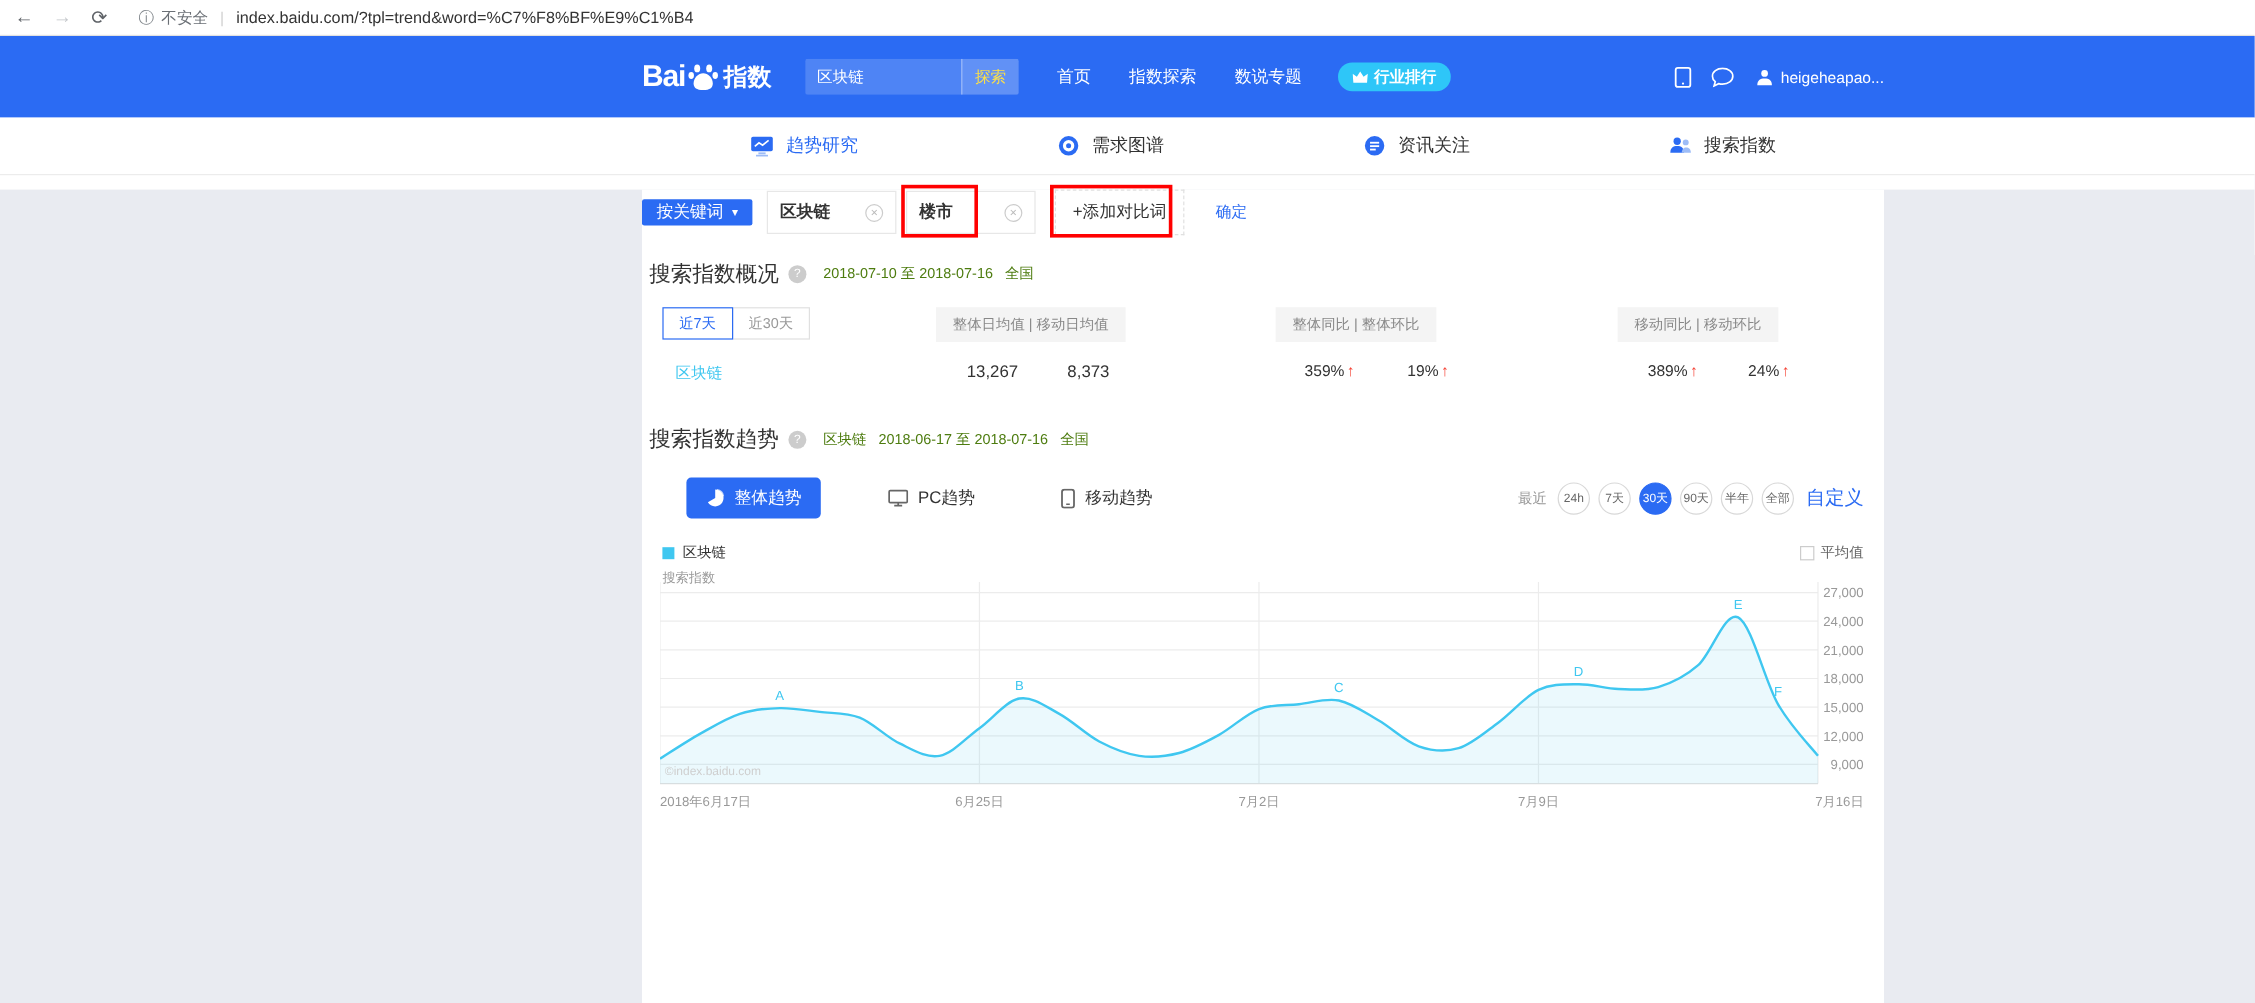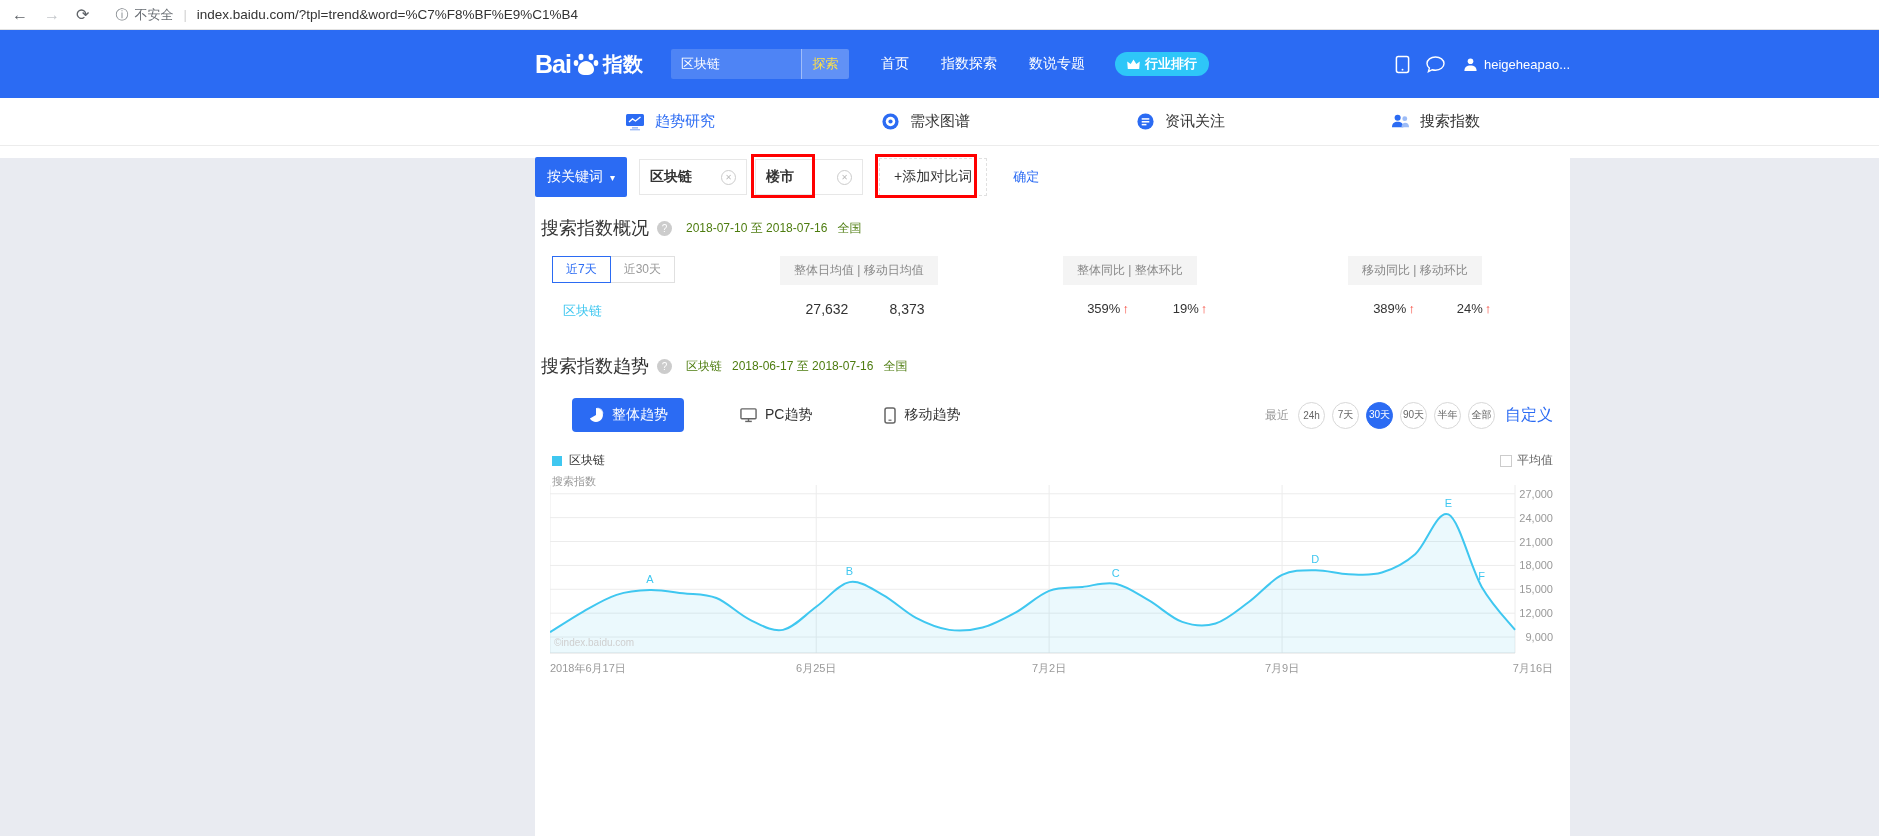--- a/index.html
+++ b/index.html
@@ -57,21 +57,21 @@
 
   
   .page { background:#e9ebf1; height:704px; }
   .content { background:#fff; height:100%; }
 
   .region-row { padding-top:14px; margin-left:6px; font-size:14px; color:#666; display:flex; align-items:center; gap:6px; }
   .region-arrow { color:#aaa; font-size:11px; }
 
   .filter-row { position:relative; margin-top:12px; display:flex; align-items:center; height:38px; }
   .mode-btn {
-    height:40px; width:92px; background:#2b6bf3; color:#fff; border:none; border-radius:2px;
+    height:22px; width:92px; background:#2b6bf3; color:#fff; border:none; border-radius:2px;
     font-size:14px; display:flex; align-items:center; justify-content:center; gap:7px;
     cursor:pointer; font-family:inherit;
   }
   .caret { font-size:10px; }
   .chip {
     width:108px; height:36px; border:1px solid #e7e7e7; background:#fff;
     display:flex; align-items:center; justify-content:space-between; padding:0 10px;
     margin-left:12px; font-size:14px; font-weight:bold; color:#333; cursor:pointer;
   }
   .chip + .chip { margin-left:8px; }
@@ -283,21 +283,21 @@
     <div class="overview-panel">
       <div class="ov-tabs">
         <span class="ov-tab active">近7天</span>
         <span class="ov-tab">近30天</span>
       </div>
       <span class="ov-hdr" style="left:228px;">整体日均值 | 移动日均值</span>
       <span class="ov-hdr" style="left:511px;">整体同比 | 整体环比</span>
       <span class="ov-hdr" style="left:796px;">移动同比 | 移动环比</span>
 
       <span class="ov-kw">区块链</span>
-      <span class="ov-val" style="left:275px;">27,632</span>
+      <span class="ov-val" style="left:275px;">13,267</span>
       <span class="ov-val" style="left:355px;">8,373</span>
       <span class="ov-pct" style="left:556px;">
         <span>359%</span><span class="up-arrow">↑</span>
       </span>
       <span class="ov-pct" style="left:638px;">
         <span>19%</span><span class="up-arrow">↑</span>
       </span>
       <span class="ov-pct" style="left:842px;">
         <span>389%</span><span class="up-arrow">↑</span>
       </span>

